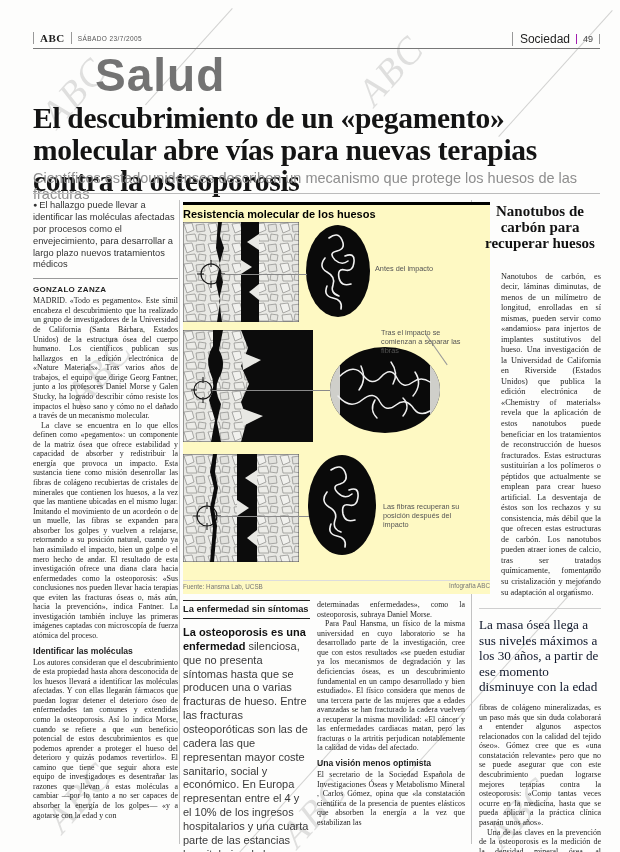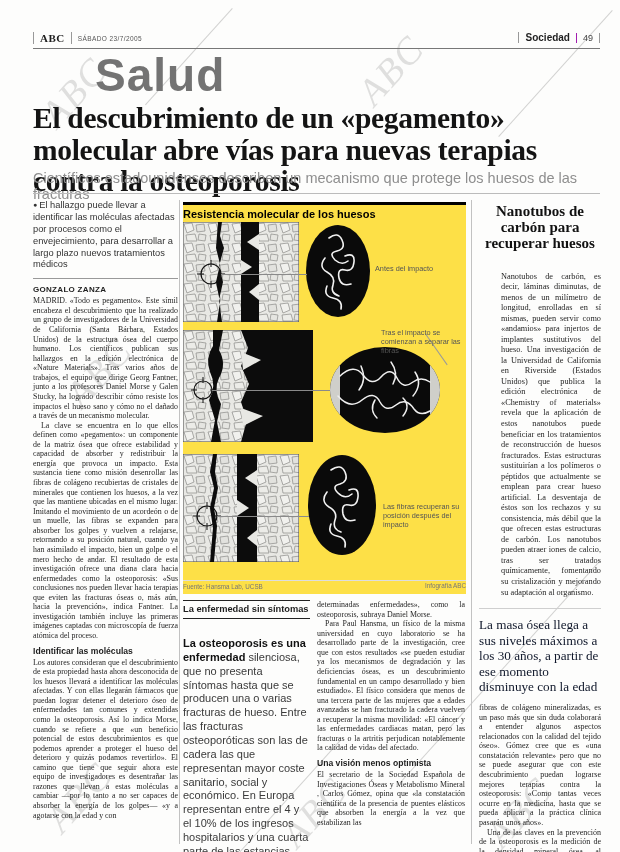--- a/index.html
+++ b/index.html
@@ -6,21 +6,21 @@
   .page{position:relative;width:620px;height:852px;background:#fdfdfc;overflow:hidden;
         font-family:"Liberation Serif",serif;color:#1e1e1e;margin:0 auto;}
   
   .masthead{position:absolute;left:33px;right:20px;top:32px;height:16px;
             border-bottom:1px solid #777;font-family:"Liberation Sans",sans-serif;}
   .mh-left{position:absolute;left:0;top:0;display:flex;align-items:center;gap:6px;}
   .mh-right{position:absolute;right:0;top:0;display:flex;align-items:center;gap:6px;}
   .mh-brand{font-weight:bold;font-size:11px;letter-spacing:.5px;border-left:1px solid #999;
             border-right:1px solid #999;padding:0 6px;font-family:"Liberation Serif",serif;}
   .mh-date{font-size:6.5px;color:#555;letter-spacing:.4px;}
-  .mh-section{font-weight:bold;font-size:10px;border-left:1px solid #999;padding-left:7px;}
+  .mh-section{font-weight:normal;font-size:12px;border-left:1px solid #999;padding-left:7px;}
   .mh-page{font-size:9px;color:#444;border-left:1px solid #a21caf;border-right:1px solid #999;padding:0 6px;}
   
   .salud{position:absolute;left:0;width:100%;top:48px;
          font-family:"Liberation Sans",sans-serif;font-weight:bold;font-size:46px;
          color:#737373;letter-spacing:1px;padding-left:95px;box-sizing:border-box;}
   
   .headline{position:absolute;left:33px;top:103px;width:567px;font-weight:bold;
             font-size:29.5px;line-height:1.07;color:#141414;letter-spacing:-.3px;}
   .subheadline{position:absolute;left:33px;top:170px;width:567px;
                font-family:"Liberation Sans",sans-serif;font-size:14.5px;color:#8e8e8e;}
@@ -33,38 +33,38 @@
         color:#333;text-align:left;}
   .lead .bullet{font-size:7px;vertical-align:1px;margin-right:2px;}
   .lead-rule{border-top:1px solid #999;margin:7px 0 6px 0;}
   .byline{font-family:Liberation Sans, sans-serif;font-weight:bold;font-size:8px;
           letter-spacing:.3px;margin-bottom:2px;}
   .body-p{font-size:7.9px;line-height:1.21;text-align:justify;margin:0;}
   .body-p.ind{text-indent:8px;}
   .body-h{font-family:"Liberation Sans",sans-serif;font-weight:bold;font-size:8.6px;
           margin:5px 0 2px 0;}
   
-  .figure{position:absolute;left:183px;top:202px;width:283px;height:392px;background:#fde047;}
+  .figure{position:absolute;left:183px;top:202px;width:283px;height:392px;background:#fef9c3;padding-left:24px;}
   .fig-bar{position:absolute;left:0;top:0;width:100%;height:3px;background:#000;}
   .fig-title{position:absolute;left:0;top:6px;font-family:"Liberation Sans",sans-serif;
              font-weight:bold;font-size:11px;color:#000;}
   .fig-row{position:absolute;left:0;}
   .fig-cap{position:absolute;font-family:"Liberation Sans",sans-serif;font-size:7.3px;
            line-height:1.25;color:#555;width:78px;}
   .fig-conn{position:absolute;background:#8a8a8a;height:1px;}
   .fig-conn-diag{position:absolute;background:#9a9a9a;width:1px;transform-origin:top left;}
   .fig-src{position:absolute;left:0;right:0;top:378px;font-family:"Liberation Sans",sans-serif;
            font-size:6.3px;color:#777;border-top:1px solid #ddd;padding-top:2px;}
   .fig-credit{position:absolute;right:0;top:380px;font-family:"Liberation Sans",sans-serif;
               font-size:6.3px;color:#777;}
   
   .factbox{position:absolute;left:183px;top:600px;width:127px;
            font-family:"Liberation Sans",sans-serif;}
   .factbox-title{font-weight:bold;font-size:9.3px;border-top:1.5px solid #222;
-                 border-bottom:1px solid #222;padding:3px 0 4px 0;margin-bottom:18px;}
+                 border-bottom:1px solid #222;padding:3px 0 4px 0;margin-bottom:7px;}
   .fact-p{font-size:11px;line-height:1.26;color:#3a3a3a;margin:0;text-align:left;}
   .fact-p b{color:#111;}
   
   .col2{position:absolute;left:317px;top:600px;width:148px;}
   
   .col4{position:absolute;left:479px;top:203px;width:122px;}
   .sidebox-title{font-size:15px;line-height:1.08;text-align:center;font-weight:600;
                  color:#111;margin-bottom:20px;}
   .sidebox-body{font-size:8.3px;line-height:1.27;text-align:justify;margin-left:22px;}
   .pullquote{font-size:13.2px;line-height:1.18;color:#0f172a;margin:10px 0 8px 0;

